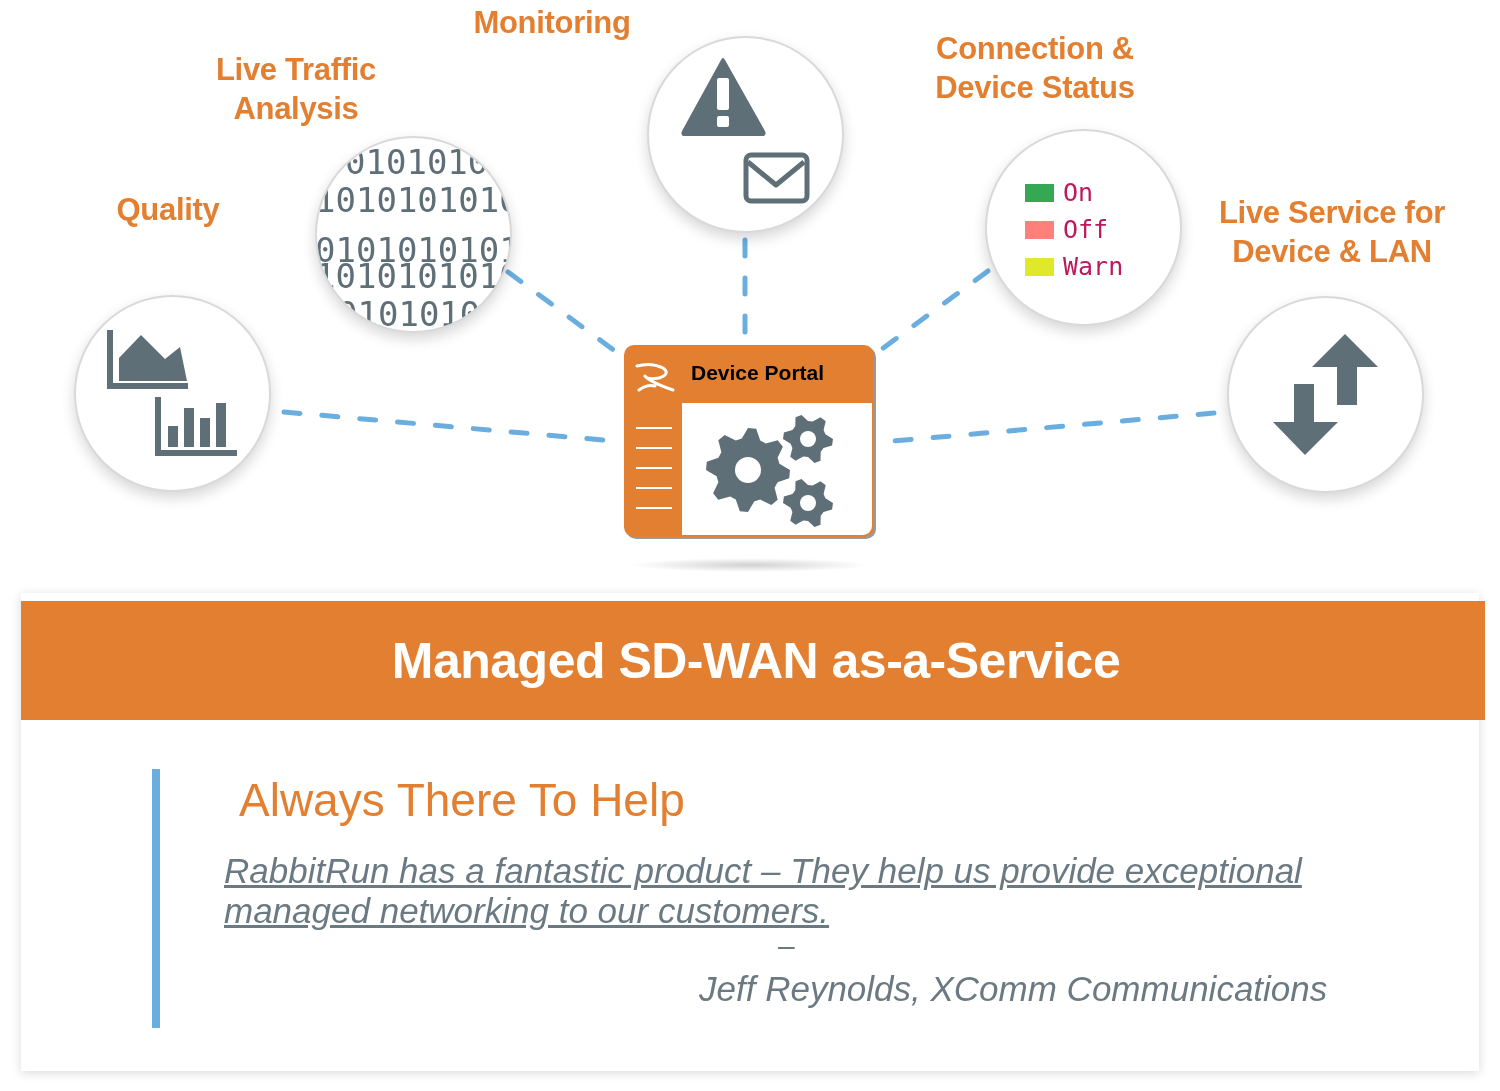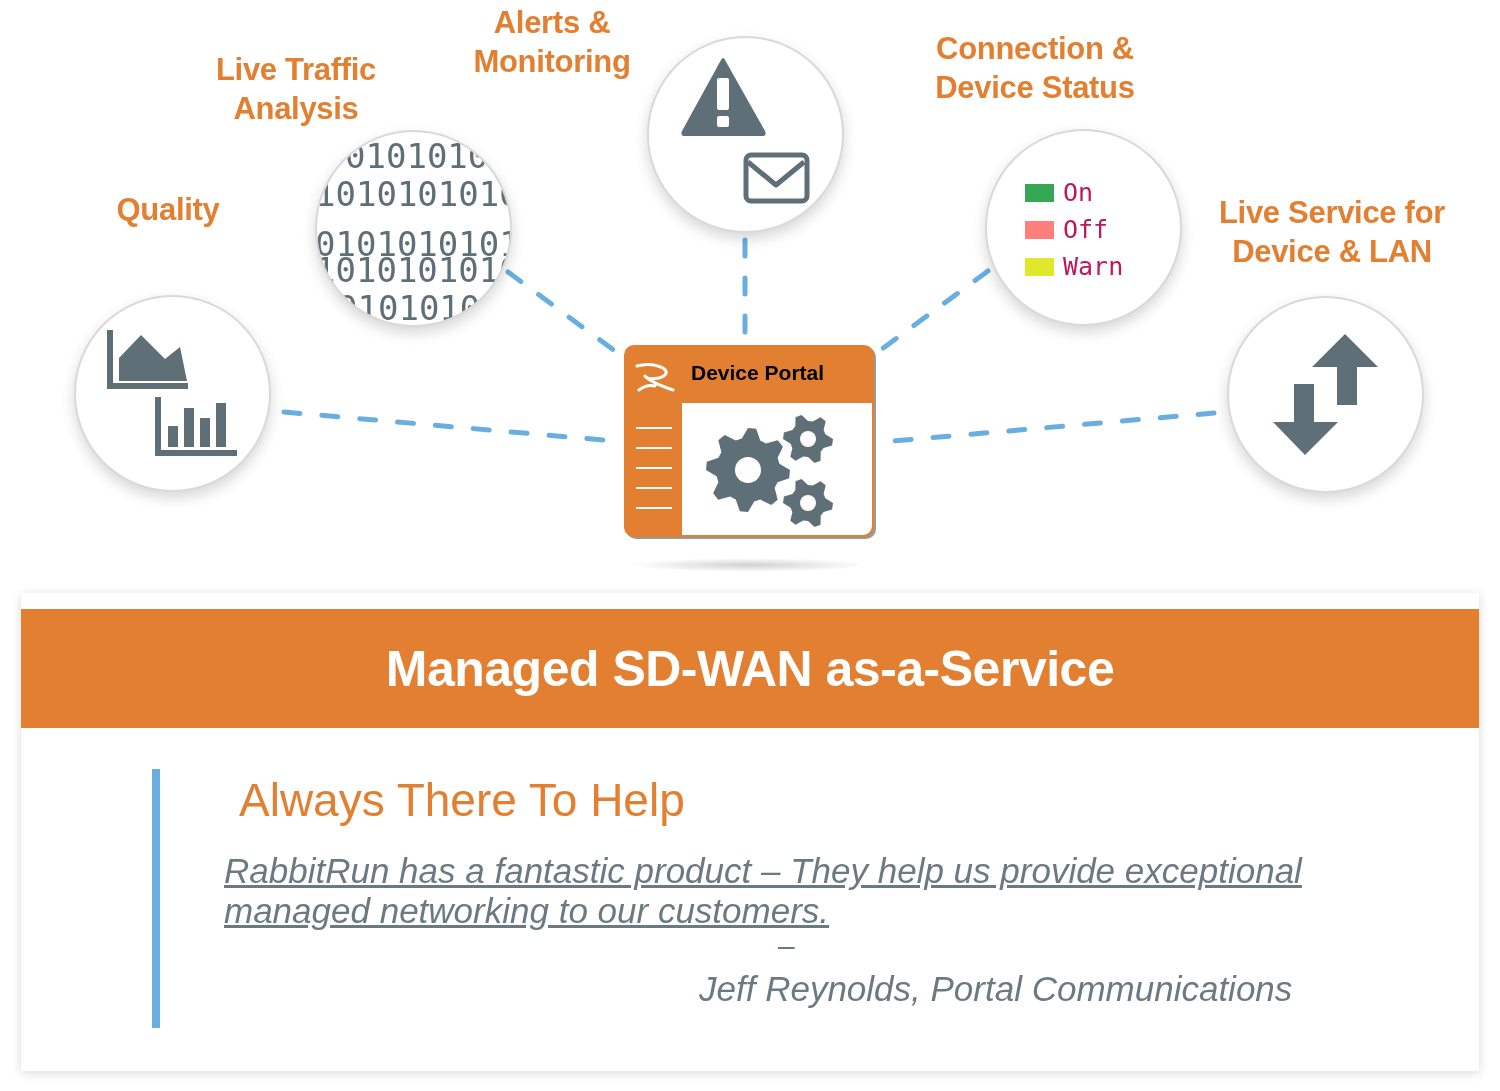--- a/index.html
+++ b/index.html
@@ -10,21 +10,21 @@
   .binary{position:absolute;font-family:"DejaVu Sans Mono","Liberation Mono",monospace;color:#5f6f78;font-size:34px;line-height:38px;white-space:pre;}
   .legend-row{position:absolute;left:38px;display:flex;align-items:center;font-family:"DejaVu Sans Mono","Liberation Mono",monospace;font-size:25px;color:#be185d;}
   .swatch{width:29px;height:18px;margin-right:9px;display:inline-block;}
   svg.lines{position:absolute;left:0;top:0;}
   .portal{position:absolute;left:624px;top:345px;width:250px;height:192px;border-radius:10px;background:#e27f31;box-shadow:2px 2px 0 #9a9a9a;}
   .portal-body{position:absolute;left:58px;top:58px;right:2px;bottom:2px;background:#fff;border-radius:0 0 9px 0;}
   .portal-title{position:absolute;left:67px;top:16px;color:#000000;font-size:21px;font-weight:bold;white-space:nowrap;}
   .menu-line{position:absolute;left:12px;width:36px;height:2px;background:#fff;}
   .portal-shadow{position:absolute;left:630px;top:558px;width:240px;height:14px;border-radius:50%;background:radial-gradient(ellipse at center, rgba(0,0,0,0.18) 0%, rgba(0,0,0,0) 70%);}
   .card{position:absolute;left:21px;top:593px;width:1458px;height:478px;background:#fff;box-shadow:0 2px 10px rgba(0,0,0,0.15);}
-  .banner{position:absolute;left:0;top:16px;width:100%;height:119px;background:#e27f31;display:flex;align-items:center;justify-content:center;}
+  .banner{position:absolute;left:0;top:8px;width:100%;height:119px;background:#e27f31;display:flex;align-items:center;justify-content:center;padding-left:6px;}
   .banner-title{color:#fff;font-size:50px;font-weight:bold;letter-spacing:-0.5px;}
   .quote-bar{position:absolute;left:131px;top:176px;width:8px;height:259px;background:#6aaee0;}
   .quote-heading{position:absolute;left:218px;top:180px;font-size:46px;color:#e27f31;white-space:nowrap;}
   .quote-text{position:absolute;left:203px;top:258px;width:1180px;font-size:35px;line-height:40px;color:#6b7a82;font-style:italic;text-decoration:underline;}
   .quote-dash{position:absolute;left:757px;top:336px;font-size:30px;color:#6b7a82;font-style:italic;}
   .quote-author{position:absolute;left:678px;top:376px;font-size:35px;color:#6b7a82;font-style:italic;white-space:nowrap;}
 </style>
 </head>
 <body>
 
@@ -39,21 +39,20 @@
 </svg>
 
 <div class="label" style="left:62px;top:190px;width:212px;">
   <div>Quality</div>
 </div>
 <div class="label" style="left:196px;top:50px;width:200px;">
   <div>Live Traffic</div>
   <div>Analysis</div>
 </div>
 <div class="label" style="left:452px;top:3px;width:200px;">
-  <div>Alerts &amp;</div>
   <div>Monitoring</div>
 </div>
 <div class="label" style="left:925px;top:29px;width:220px;">
   <div>Connection &amp;</div>
   <div>Device Status</div>
 </div>
 <div class="label" style="left:1196px;top:193px;width:272px;">
   <div>Live Service for</div>
   <div>Device &amp; LAN</div>
 </div>
@@ -67,21 +66,21 @@
       <rect x="79" y="100" width="6" height="58"></rect>
       <rect x="79" y="153" width="82" height="6"></rect>
       <rect x="92" y="129" width="10" height="21"></rect>
       <rect x="108" y="111" width="10" height="39"></rect>
       <rect x="124" y="121" width="10" height="29"></rect>
       <rect x="140" y="106" width="10" height="44"></rect>
     </g>
   </svg>
 </div>
 
-<div class="circle" style="left:315px;top:130px;width:193px;height:193px;text-align:right;">
+<div class="circle" style="left:315px;top:136px;width:193px;height:193px;text-align:right;">
   <div>
     <div class="binary" style="left:28px;top:5px;">0101010</div>
     <div class="binary" style="left:-2px;top:43px;">1010101010</div>
     <div class="binary" style="left:-2px;top:81px;margin-top:12px;">0101010101</div>
     <div class="binary" style="left:-2px;top:119px;">1010101010</div>
     <div class="binary" style="left:20px;top:157px;">0101010</div>
   </div>
 </div>
 
 <div class="circle" style="left:647px;top:36px;width:193px;height:193px;">
@@ -153,14 +152,14 @@
 </div>
 
 <div class="card">
   <div class="banner">
     <span class="banner-title">Managed SD-WAN as-a-Service</span>
   </div>
   <div class="quote-bar"></div>
   <div class="quote-heading">Always There To Help</div>
   <div class="quote-text">RabbitRun has a fantastic product – They help us provide exceptional managed networking to our customers.</div>
   <div class="quote-dash">–</div>
-  <div class="quote-author">Jeff Reynolds, Portal Communications</div>
+  <div class="quote-author">Jeff Reynolds, XComm Communications</div>
 </div>
 
 </body></html>

